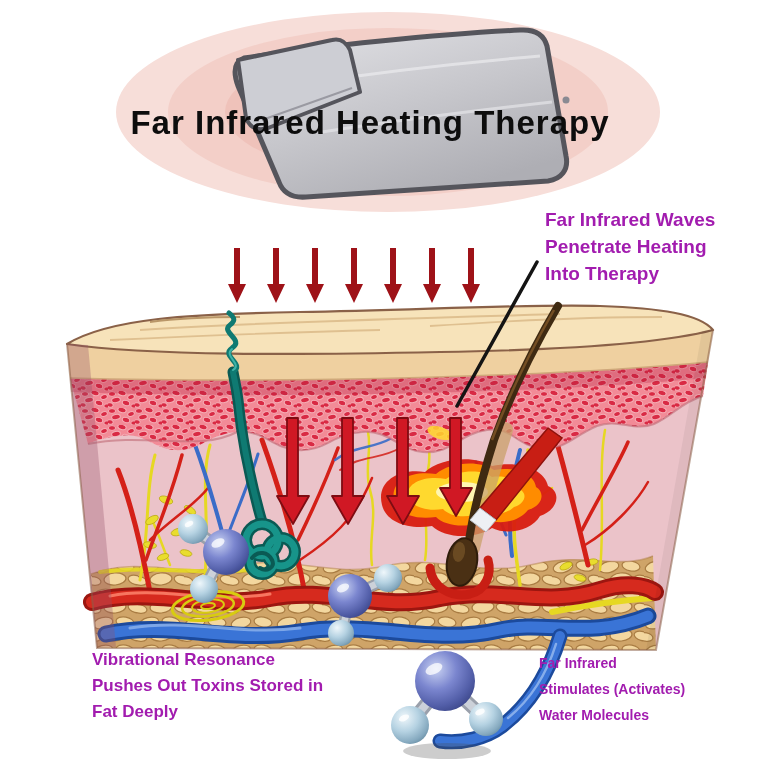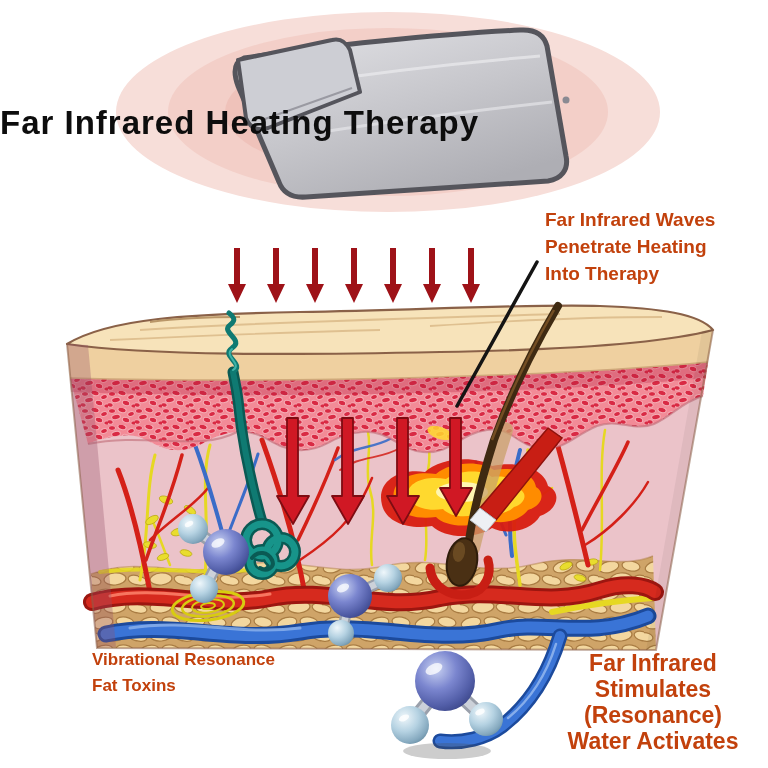--- a/index.html
+++ b/index.html
@@ -1,25 +1,25 @@
 <!DOCTYPE html>
 <html><head>
 <meta charset="utf-8">
 <style>
   html,body{margin:0;padding:0;background:#ffffff;}
   #canvas{position:relative;width:768px;height:768px;background:#ffffff;overflow:hidden;
           font-family:"Liberation Sans",sans-serif;}
   #illustration{position:absolute;left:0;top:0;}
-  .caption{position:absolute;color:#c2410c;font-weight:bold;}
+  .caption{position:absolute;color:#a21caf;font-weight:bold;}
   .caption span{display:block;}
-  #title{left:0;top:104px;width:740px;font-size:33px;letter-spacing:1px;
+  #title{left:0;top:104px;width:740px;text-align:center;font-size:33px;letter-spacing:1px;
          color:#0d0d0d;}
   #caption-waves{left:545px;top:206px;font-size:19px;line-height:27px;width:220px;}
   #caption-toxins{left:92px;top:647px;font-size:17px;line-height:26px;width:330px;}
-  #caption-water{left:539px;top:650px;font-size:23px;line-height:26px;width:228px;text-align:center;}
+  #caption-water{left:539px;top:650px;font-size:14px;line-height:26px;width:228px;}
 </style>
 </head>
 <body>
 
 <div id="canvas">
 
 <svg id="illustration" width="768" height="768" viewBox="0 0 768 768" xmlns="http://www.w3.org/2000/svg">
   <defs>
     <radialGradient id="gradO" cx="35%" cy="30%" r="75%">
       <stop offset="0%" stop-color="#c9d2f2"></stop>
@@ -260,22 +260,23 @@
 <div id="title" class="caption">Far Infrared Heating Therapy</div>
 
 <div id="caption-waves" class="caption">
   <span>Far Infrared Waves</span>
   <span>Penetrate Heating</span>
   <span>Into Therapy</span>
 </div>
 
 <div id="caption-toxins" class="caption">
   <span>Vibrational Resonance</span>
-  <span>Fat Toxins</span>
+  <span>Pushes Out Toxins Stored in</span>
+  <span>Fat Deeply</span>
 </div>
 
 <div id="caption-water" class="caption">
   <span>Far Infrared</span>
-  <span>Stimulates (Resonance)</span>
-  <span>Water Activates</span>
+  <span>Stimulates (Activates)</span>
+  <span>Water Molecules</span>
 </div>
 
 </div>
 
 </body></html>

